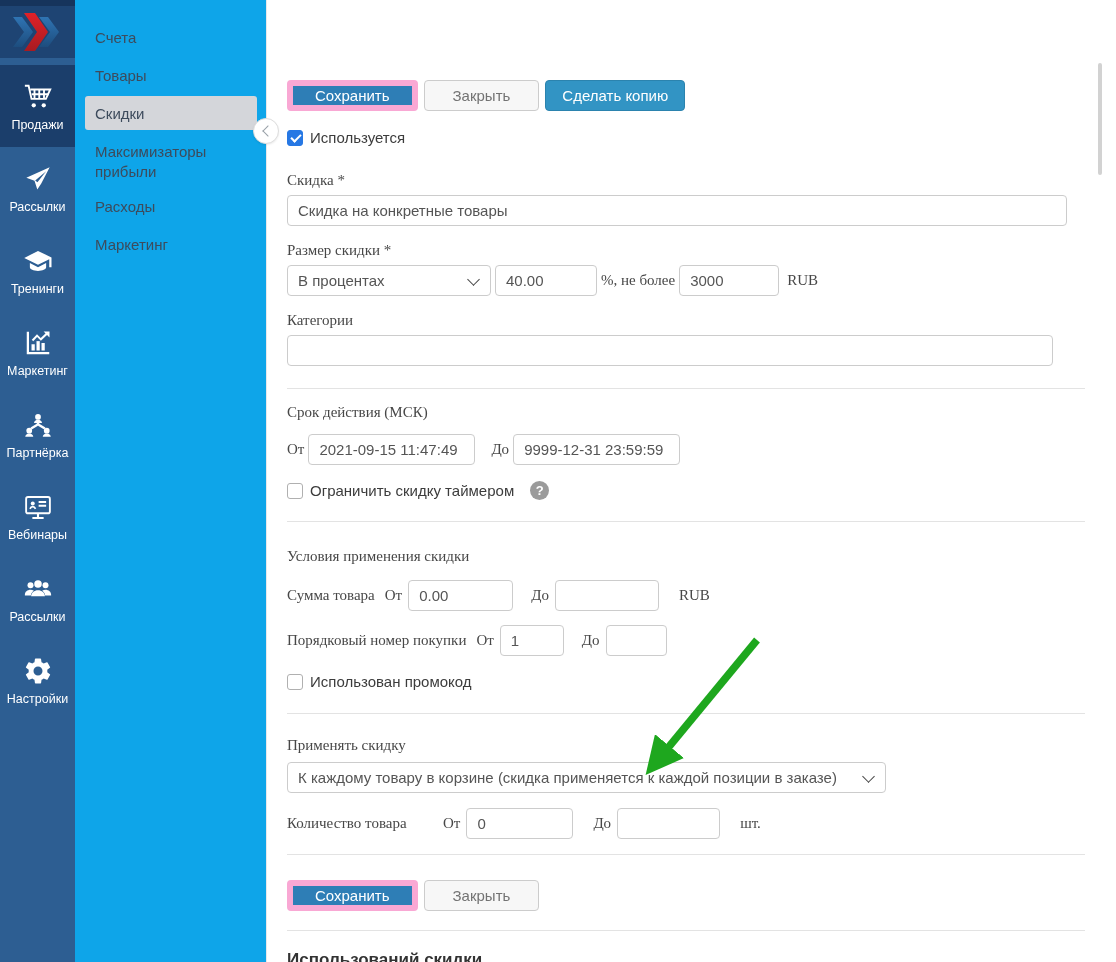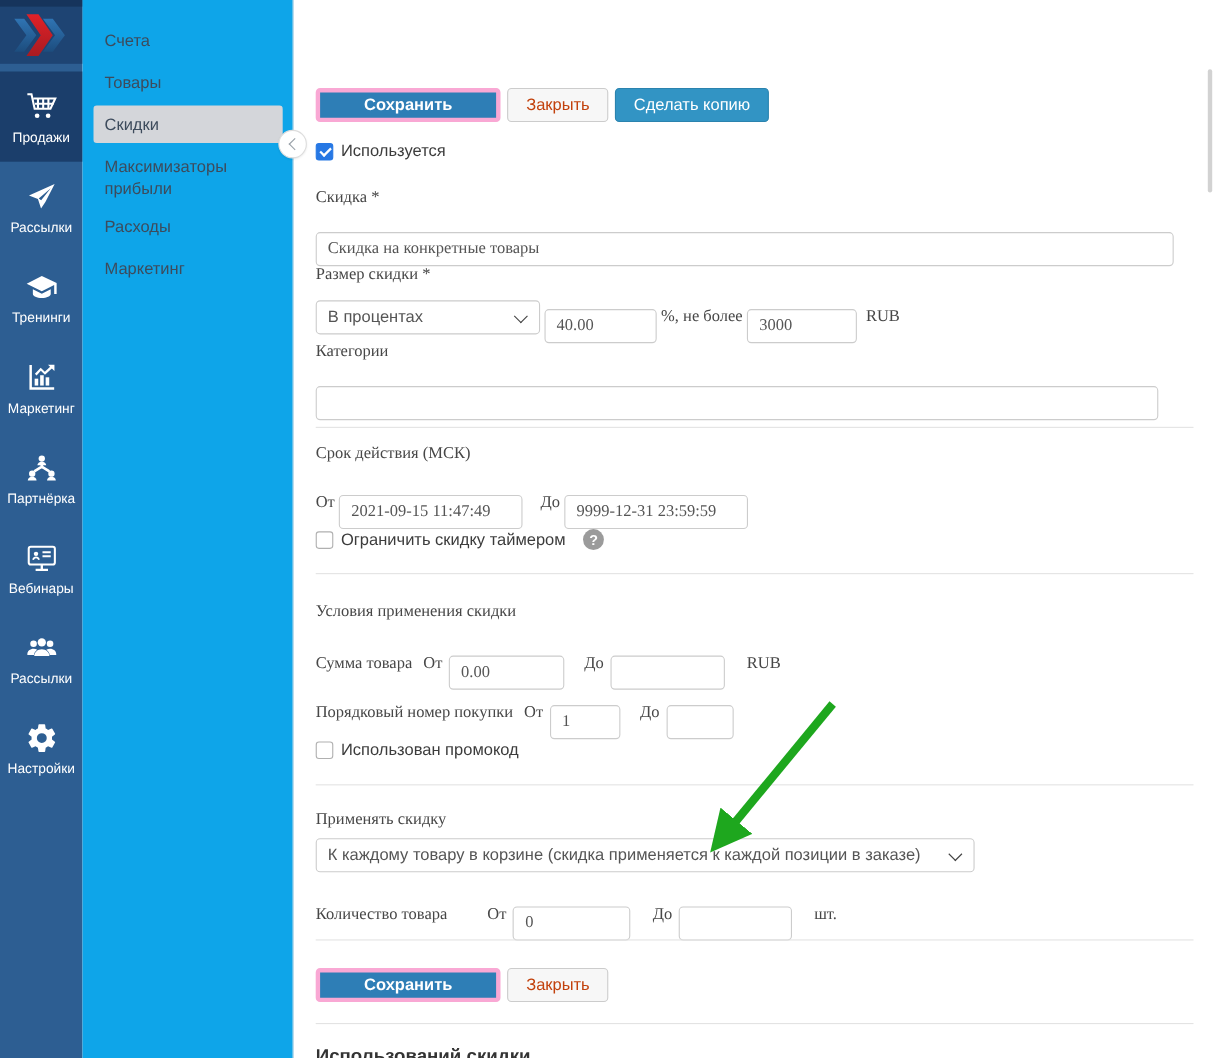--- a/index.html
+++ b/index.html
@@ -27,27 +27,27 @@
             background:#fff;border:1px solid #ddd;box-sizing:border-box;z-index:6;cursor:pointer;
             box-shadow:0 1px 2px rgba(0,0,0,.08);}
   #collapse .car{position:absolute;left:10px;top:8px;width:7px;height:7px;
                  border-left:1.6px solid #98a0a8;border-bottom:1.6px solid #98a0a8;transform:rotate(45deg);}
 
   
   .abs{position:absolute;}
   .row{position:absolute;display:flex;align-items:center;}
   .lbl{font-size:15px;color:#474747;font-family:Liberation Serif, serif;}
   .inp{border:1px solid #ccc;border-radius:4px;height:31px;padding:0 10px;font-size:15px;color:#555;
-       box-sizing:border-box;font-family:Liberation Serif, serif;background:#fff;outline:none;margin-top:16px;}
+       box-sizing:border-box;font-family:Liberation Sans, sans-serif;background:#fff;outline:none;}
   .hr{position:absolute;left:287px;width:798px;height:1px;background:#e3e3e3;}
   .btn{height:31px;border-radius:4px;font-size:15px;display:inline-flex;align-items:center;
        justify-content:center;cursor:pointer;box-sizing:border-box;font-family:inherit;}
-  .btn-primary{background:#2e7eb6;border:4px solid #f9a8d4;color:#fff;padding:0 40px;font-weight:bold;}
+  .btn-primary{background:#2e7eb6;border:6px solid #f9a8d4;color:#fff;padding:0 22px;}
   .btn-info{background:#3294c4;border:1px solid #2b83ae;color:#fff;padding:0 16px;}
-  .btn-default{background:#f7f7f7;border:1px solid #ccc;color:#c2410c;padding:0 16px;}
+  .btn-default{background:#f7f7f7;border:1px solid #ccc;color:#737373;padding:0 28px;}
   .cb{width:16px;height:16px;border:1px solid #b0b0b0;border-radius:3px;background:#fff;
       box-sizing:border-box;flex:0 0 auto;cursor:pointer;}
   .cb.on{background:#2778e4;border-color:#2778e4;}
   .cb.on::after{content:"";display:block;width:4px;height:8px;border:solid #fff;border-width:0 2px 2px 0;
       transform:rotate(45deg);margin:1px 0 0 5px;}
   .cb-lbl{margin-left:7px;font-size:15px;color:#3c3c3c;}
   .selbox{border:1px solid #ccc;border-radius:4px;height:31px;background:#fff;display:flex;
           align-items:center;padding:0 30px 0 10px;box-sizing:border-box;position:relative;
           font-size:15px;color:#555;cursor:pointer;}
   .selbox .car{position:absolute;right:12px;top:9px;width:8px;height:8px;

